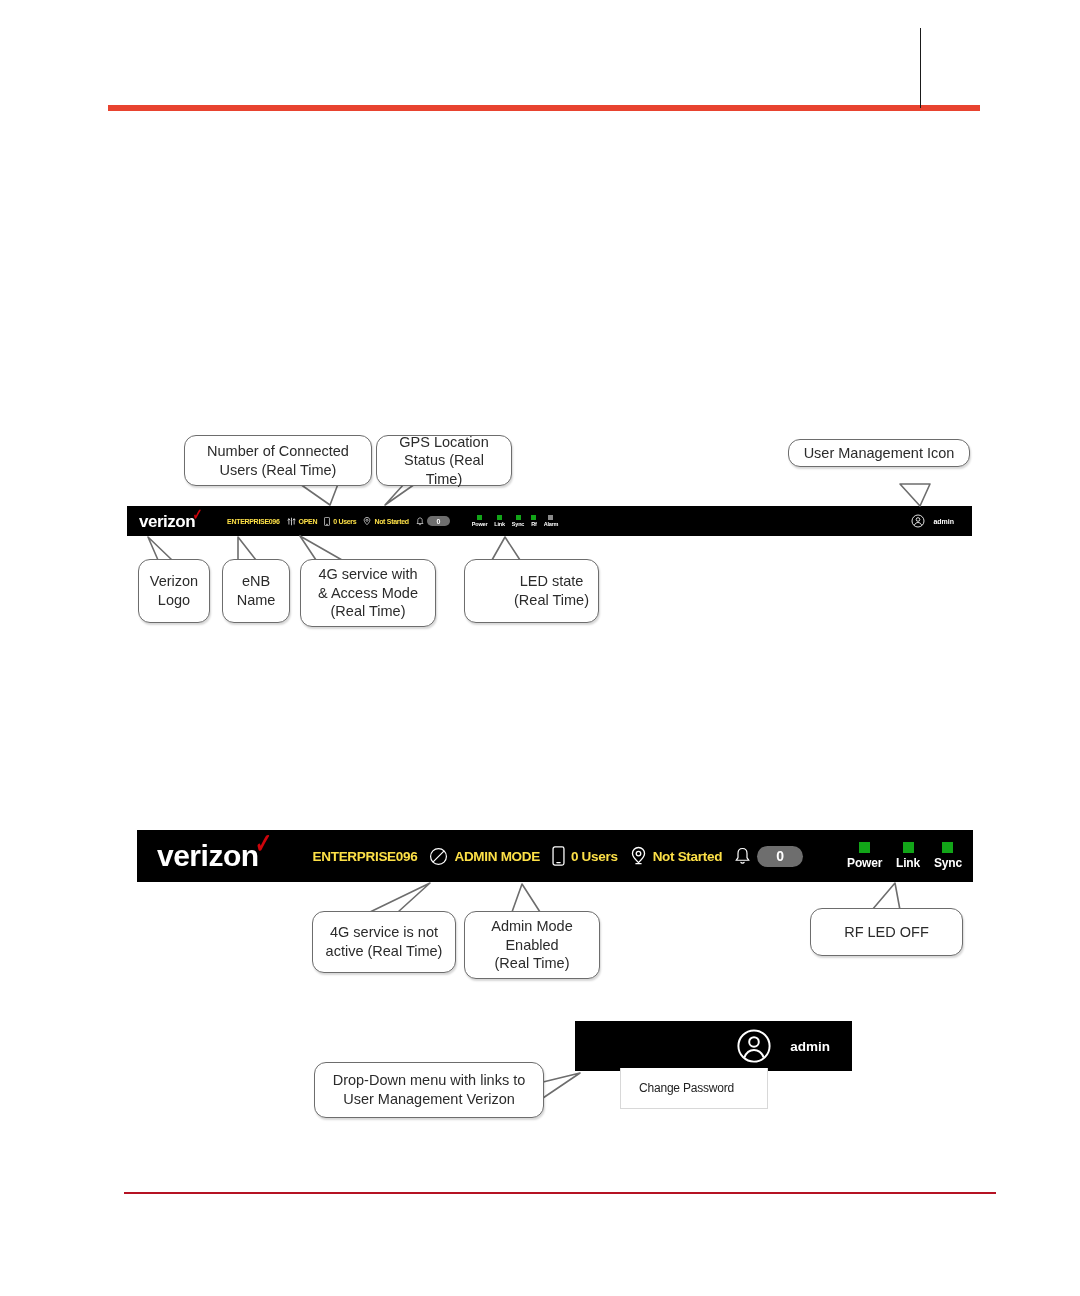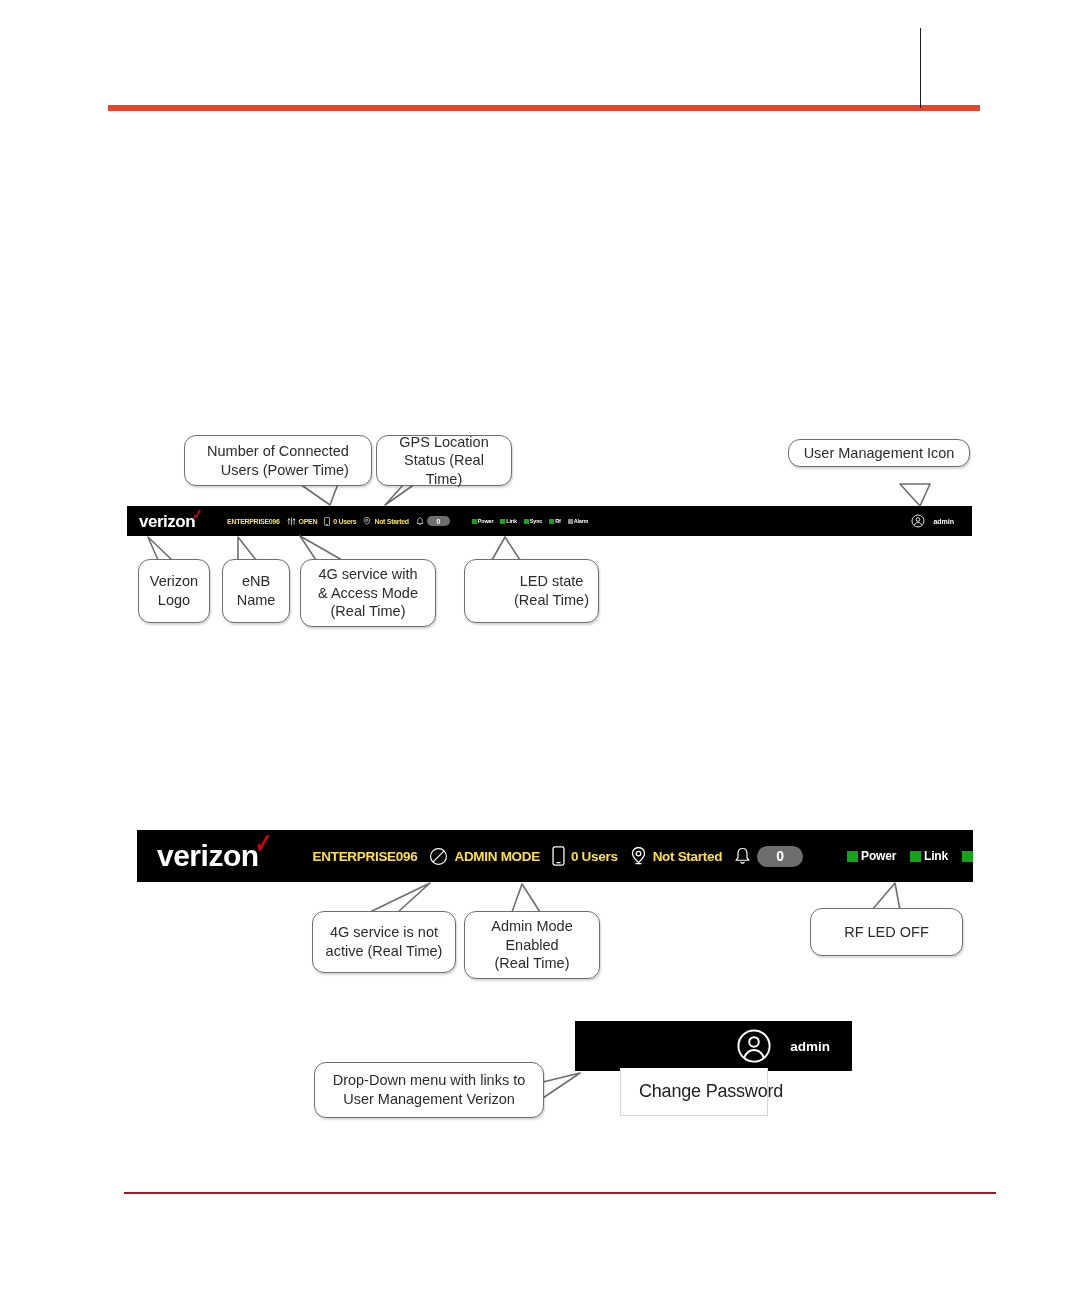--- a/index.html
+++ b/index.html
@@ -116,21 +116,21 @@
   
   .led-cluster {
     display: flex;
     align-items: flex-start;
   }
   .small .led-cluster { margin-left: 22px; gap: 7px; }
   .large .led-cluster { margin-left: 44px; gap: 14px; }
 
   .led-item {
     display: flex;
-    flex-direction: row;
+    flex-direction: column;
     align-items: center;
   }
   .small .led-item { gap: 1px; }
   .large .led-item { gap: 3px; }
 
   .led-dot { display: block; }
   .small .led-dot { width: 5px; height: 5px; }
   .large .led-dot { width: 11px; height: 11px; }
 
   .led-label { color: #ffffff; font-weight: bold; letter-spacing: -0.2px; }
@@ -169,21 +169,21 @@
     position: absolute;
     left: 620px;
     top: 1068px;
     width: 148px;
     background: #ffffff;
     border: 1px solid #d8d8d8;
     border-top: none;
     box-sizing: border-box;
   }
   .dropdown-item {
-    font-size: 18px;
+    font-size: 12px;
     color: #222222;
     padding: 13px 0 13px 18px;
     border-bottom: 1px solid #e3e3e3;
     letter-spacing: -0.2px;
     white-space: nowrap;
   }
   .dropdown-item:last-child { border-bottom: none; }
 
   
   .callout {
@@ -420,24 +420,24 @@
     <path d="M370 912 L430 883 L398 912 Z"></path>
 
     <path d="M512 912 L522 884 L540 912 Z"></path>
 
     <path d="M872 910 L895 883 L900 910 Z"></path>
 
     <path d="M543 1082 L580 1073 L543 1098 Z"></path>
   </g>
 </svg>
 
-<div class="callout" style="left:184px; top:435px; width:188px; height:51px;text-align:right;">
+<div class="callout" style="left:184px; top:435px; width:188px; height:51px;">
   <div>
     <span>Number of Connected</span>
-    <span>Users (Power Time)</span>
+    <span>Users (Real Time)</span>
   </div>
 </div>
 
 <div class="callout" style="left:376px; top:435px; width:136px; height:51px;">
   <div>
     <span>GPS Location</span>
     <span>Status (Real Time)</span>
   </div>
 </div>
 

